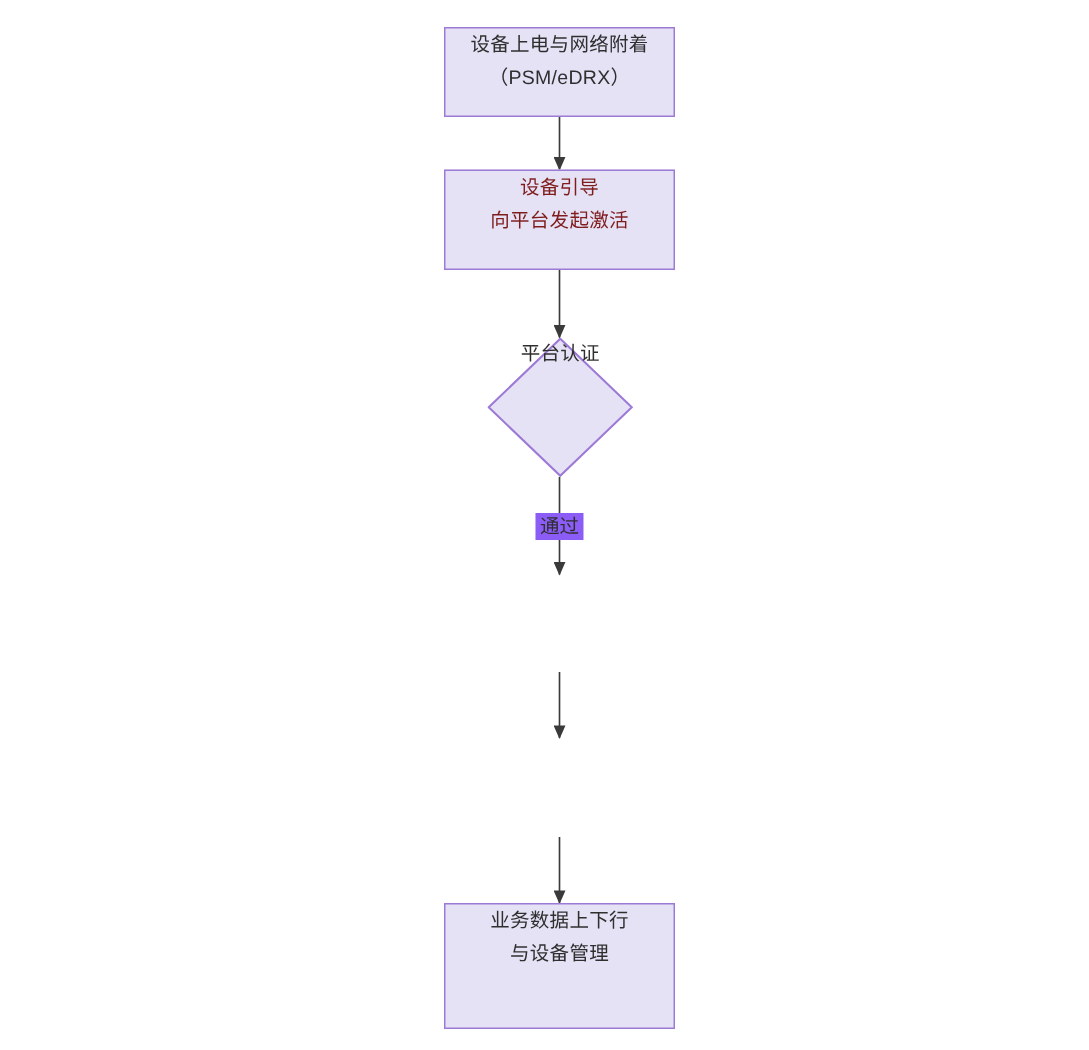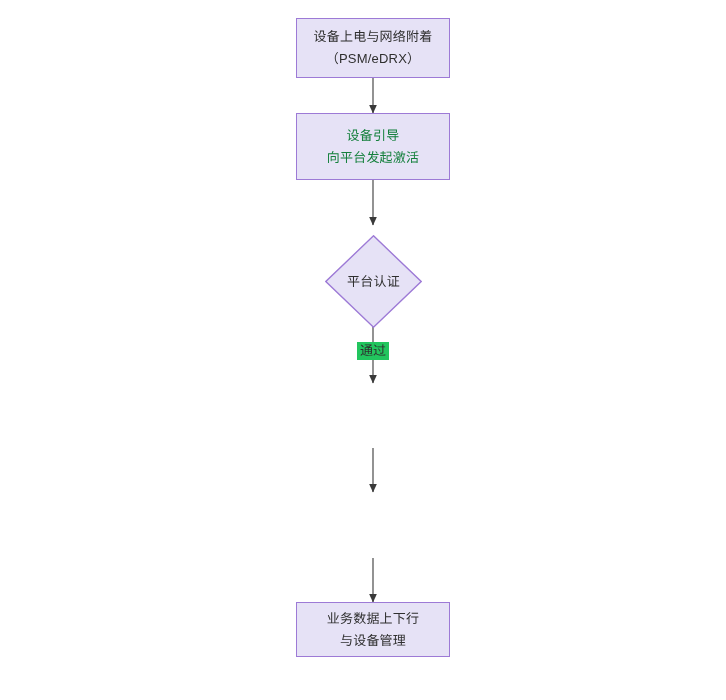--- a/index.html
+++ b/index.html
@@ -25,21 +25,20 @@
     left: 0;
     top: 0;
     width: 726px;
     height: 700px;
     pointer-events: none;
   }
   .node {
     position: absolute;
     box-sizing: border-box;
     display: flex;
-    align-items: center;
     justify-content: center;
     text-align: center;
     color: #2f2f2f;
     font-size: 13px;
     line-height: 22px;
     letter-spacing: 0.2px;
   }
   .node-process {
     background: #e6e2f6;
     border: 1.4px solid #9d7ad6;
@@ -59,21 +58,21 @@
     top: 0;
     width: 100%;
     height: 100%;
   }
   .node-decision .node-label {
     position: relative;
     z-index: 2;
   }
   .edge-label {
     position: absolute;
-    background: #22c55e;
+    background: #8b5cf6;
     color: #2f2f2f;
     font-size: 13px;
     line-height: 16px;
     padding: 1px 3px;
     white-space: nowrap;
     text-align: center;
   }
 </style>
 </head>
 <body>
@@ -90,26 +89,26 @@
       <line x1="373" y1="318" x2="373" y2="383" stroke="#3a3a3a" stroke-width="1.1" marker-end="url(#arrowhead)"></line>
       <line x1="373" y1="448" x2="373" y2="492" stroke="#3a3a3a" stroke-width="1.1" marker-end="url(#arrowhead)"></line>
       <line x1="373" y1="558" x2="373" y2="602" stroke="#3a3a3a" stroke-width="1.1" marker-end="url(#arrowhead)"></line>
     </svg>
 <div class="edge-label" style="left: 373px; top: 351px; transform: translate(-50%, -50%);">通过</div>
     <div class="node node-process" style="left: 296px; top: 18px; width: 154px; height: 60px; background: rgb(230, 226, 246); border-color: rgb(157, 122, 214);">
       <span class="node-label" style="color: rgb(47, 47, 47);">设备上电与网络附着
 （PSM/eDRX）</span>
     </div>
     <div class="node node-process" style="left: 296px; top: 113px; width: 154px; height: 67px; background: rgb(230, 226, 246); border-color: rgb(157, 122, 214);">
-      <span class="node-label" style="color: #15803d;">设备引导
+      <span class="node-label" style="color: #7f1d1d;">设备引导
 向平台发起激活</span>
     </div>
-    <div class="node node-decision" style="left: 325px; top: 235px; width: 97px; height: 93px;">
+    <div class="node node-decision" style="left: 325px; top: 225px; width: 97px; height: 93px;">
       <svg class="diamond-shape" viewBox="0 0 97 93" preserveAspectRatio="none">
         <polygon points="48.5,0.8 96.2,46.5 48.5,92.2 0.8,46.5" fill="#e6e2f6" stroke="#9d7ad6" stroke-width="1.4"></polygon>
       </svg>
       <span class="node-label" style="color: rgb(47, 47, 47);">平台认证</span>
     </div>
-    <div class="node node-process" style="left: 296px; top: 602px; width: 154px; height: 55px; background: rgb(230, 226, 246); border-color: rgb(157, 122, 214);">
+    <div class="node node-process" style="left: 296px; top: 602px; width: 154px; height: 84px; background: rgb(230, 226, 246); border-color: rgb(157, 122, 214);">
       <span class="node-label" style="color: rgb(47, 47, 47);">业务数据上下行
 与设备管理</span>
     </div>
   </div>
 
 </body></html>

